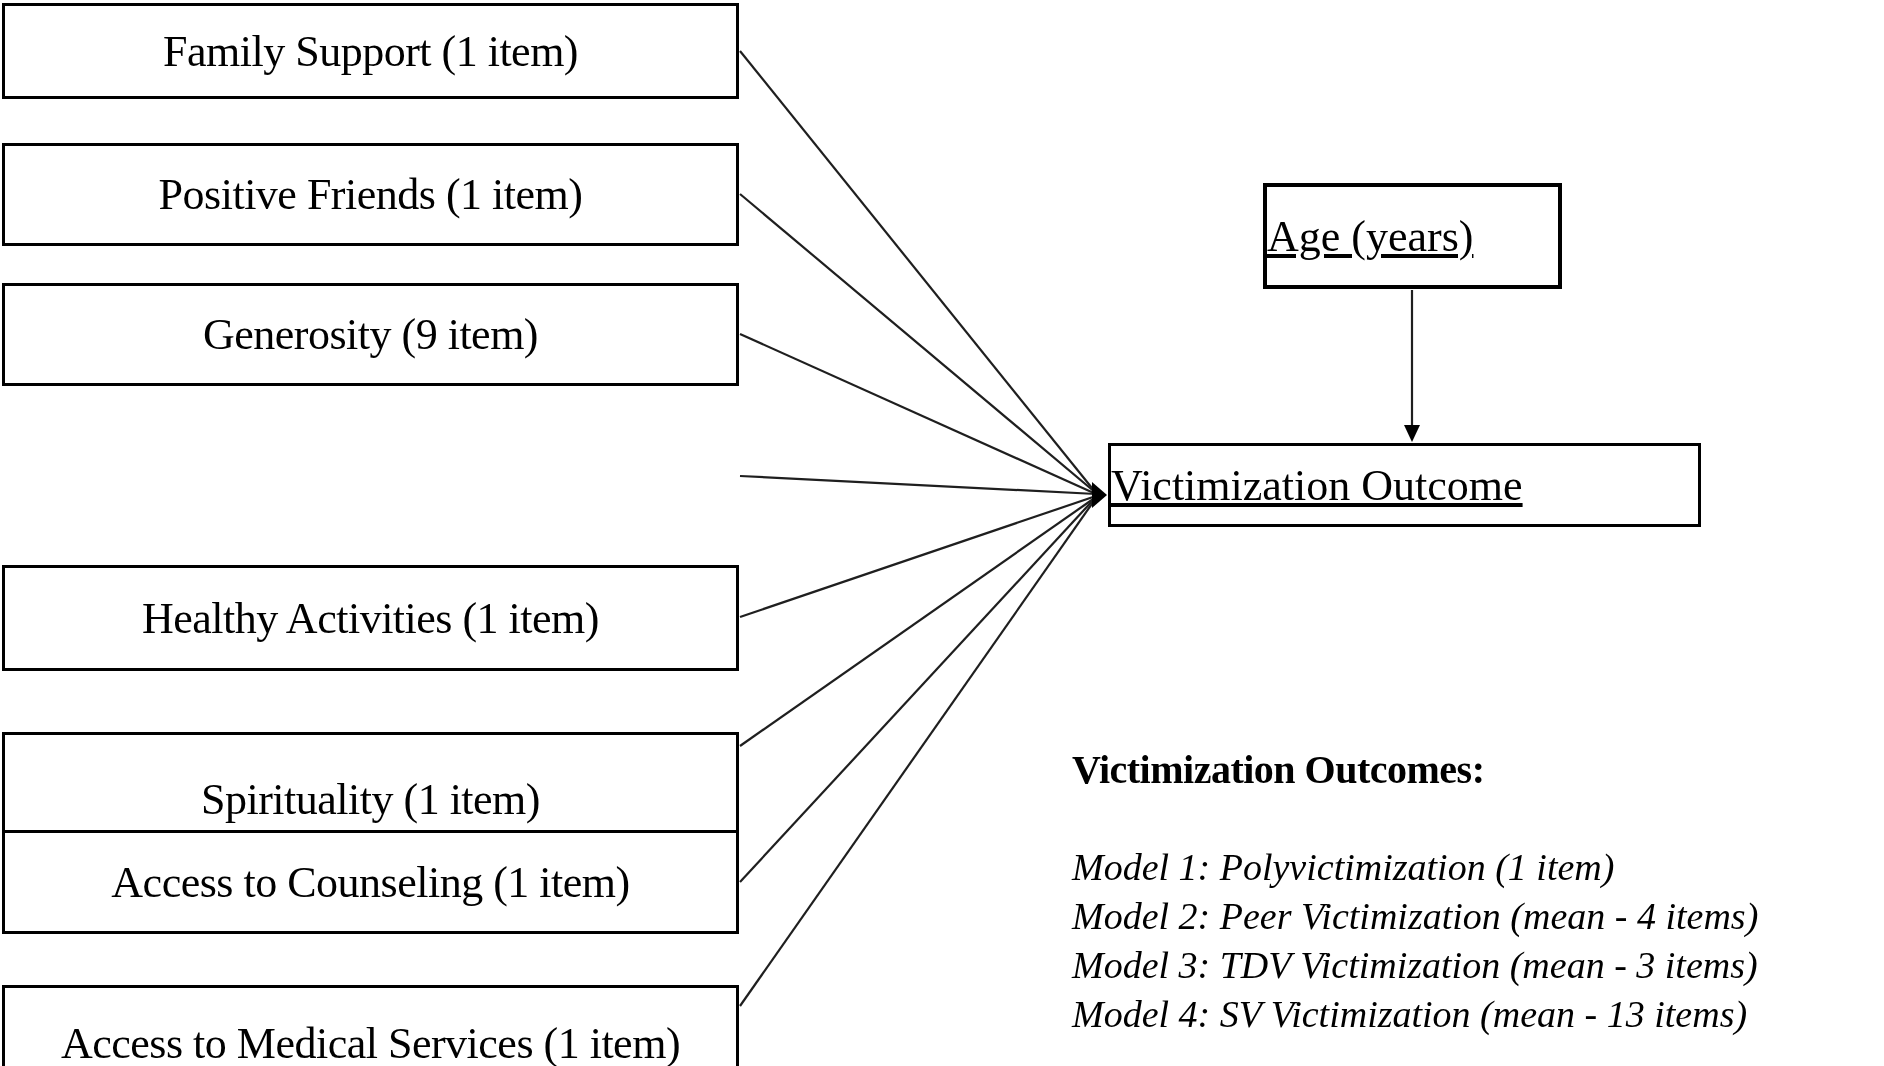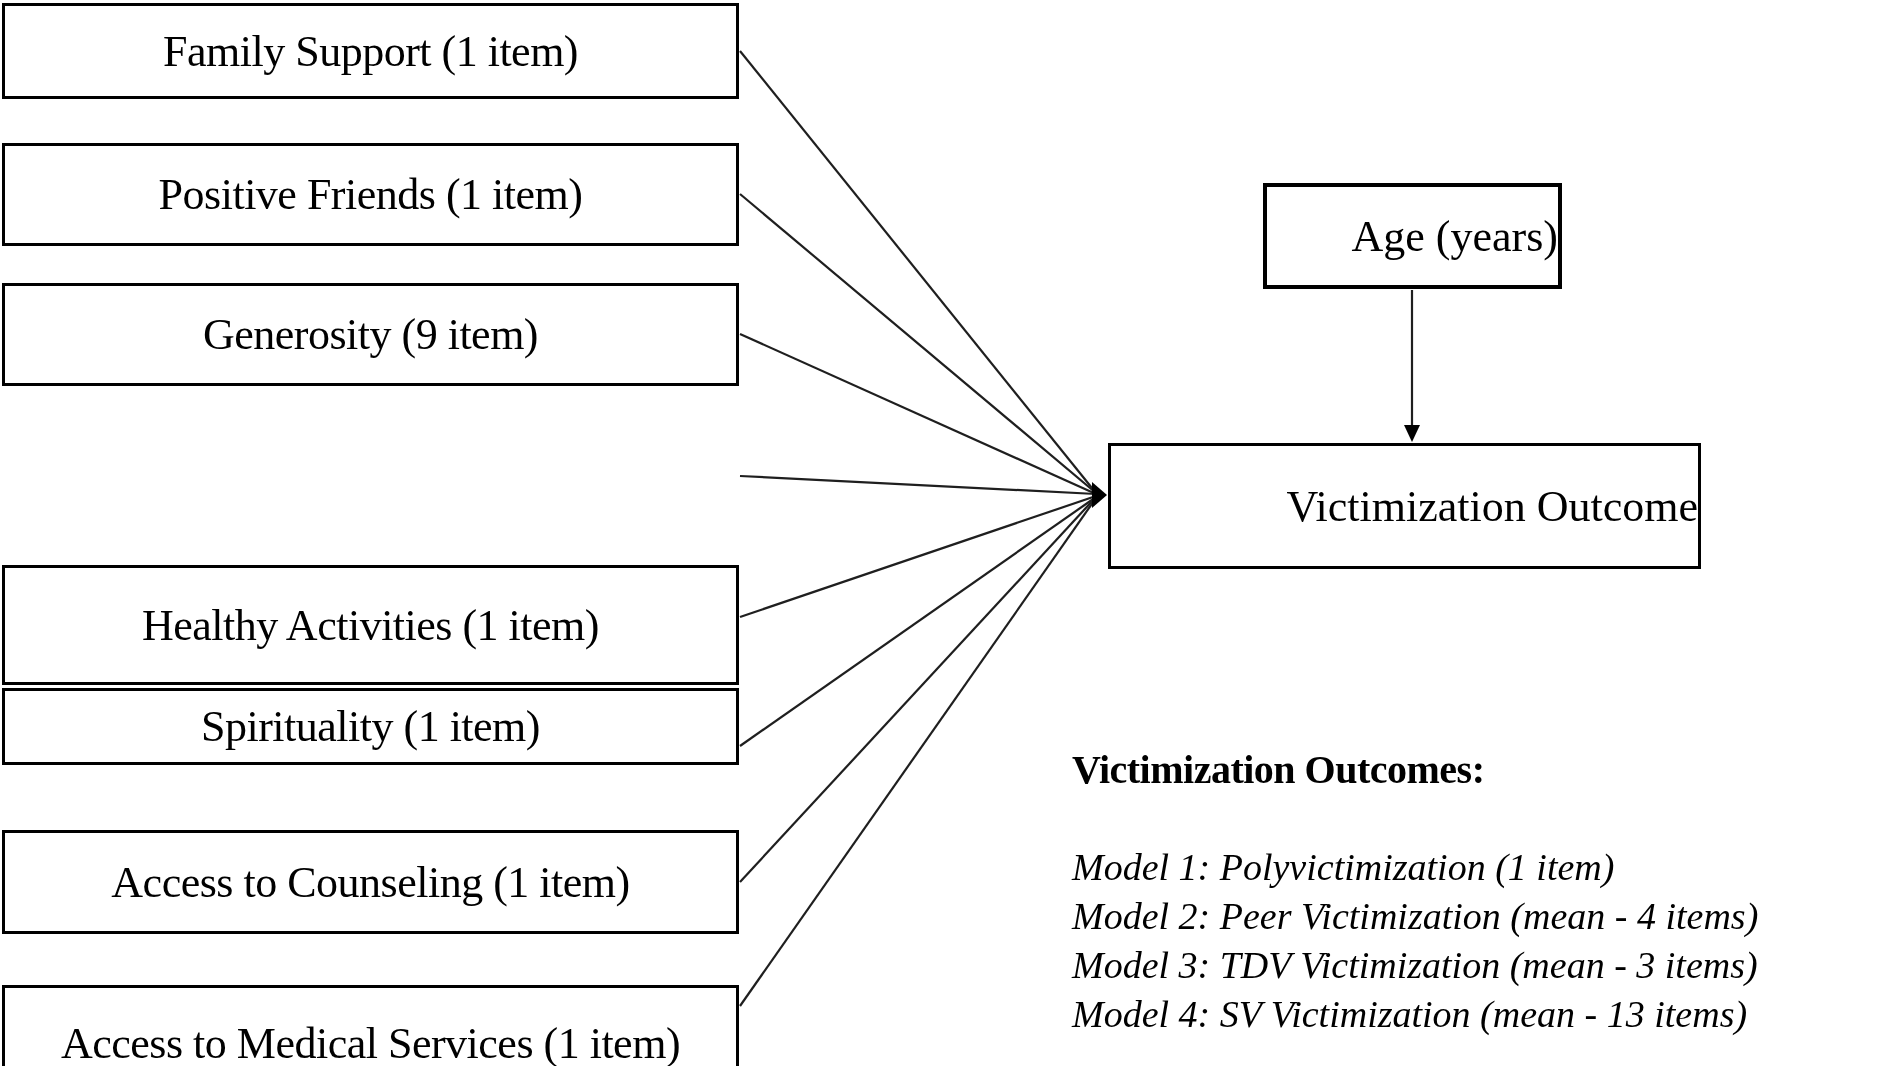--- a/index.html
+++ b/index.html
@@ -19,49 +19,50 @@
     border:3px solid var(--ink);
     background:var(--bg);
     display:flex; align-items:center; justify-content:center;
   }
   .plabel {
     font-size:44px; letter-spacing:-0.5px; white-space:nowrap;
   }
   .node {
     position:absolute;
     background:var(--bg);
-    display:flex; align-items:center; justify-content:flex-end;
+    display:flex; align-items:center; justify-content:flex-start;
     white-space:nowrap;
+    text-decoration:underline;
   }
   #age-box   { left:1263px; top:183px; width:299px; height:106px; border:4px solid var(--ink); font-size:44px; }
-  #outcome-box { left:1108px; top:443px; width:593px; height:126px; border:3px solid var(--ink); font-size:44px; }
+  #outcome-box { left:1108px; top:443px; width:593px; height:84px; border:3px solid var(--ink); font-size:44px; }
   #connector-layer { position:absolute; left:0; top:0; width:1884px; height:1066px; }
   #legend { position:absolute; left:1072px; top:746px; }
   #legend-title { font-weight:700; font-size:40px; letter-spacing:-0.5px; }
   #model-list { position:absolute; left:1072px; top:843px;font-style:italic; }
   .model-line { font-size:38px; line-height:49px; white-space:nowrap; }
 </style>
 </head>
 <body>
 
 <div id="canvas">
 
   <div class="pbox" style="top:3px;height:96px">
       <span class="plabel">Family Support (1 item)</span>
     </div>
   <div class="pbox" style="top:143px;height:103px">
       <span class="plabel">Positive Friends (1 item)</span>
     </div>
   <div class="pbox" style="top:283px;height:103px">
       <span class="plabel">Generosity (9 item)</span>
     </div>
-  <div class="pbox" style="top:565px;height:120px">
+  <div class="pbox" style="top:565px;height:106px">
       <span class="plabel">Healthy Activities (1 item)</span>
     </div>
-  <div class="pbox" style="top:688px;height:77px">
+  <div class="pbox" style="top:732px;height:134px">
       <span class="plabel">Spirituality (1 item)</span>
     </div>
   <div class="pbox" style="top:830px;height:104px">
       <span class="plabel">Access to Counseling (1 item)</span>
     </div>
   <div class="pbox" style="top:985px;height:117px">
       <span class="plabel">Access to Medical Services (1 item)</span>
     </div>
 
   <svg id="connector-layer" viewBox="0 0 1884 1066" xmlns="http://www.w3.org/2000/svg" aria-hidden="true">

